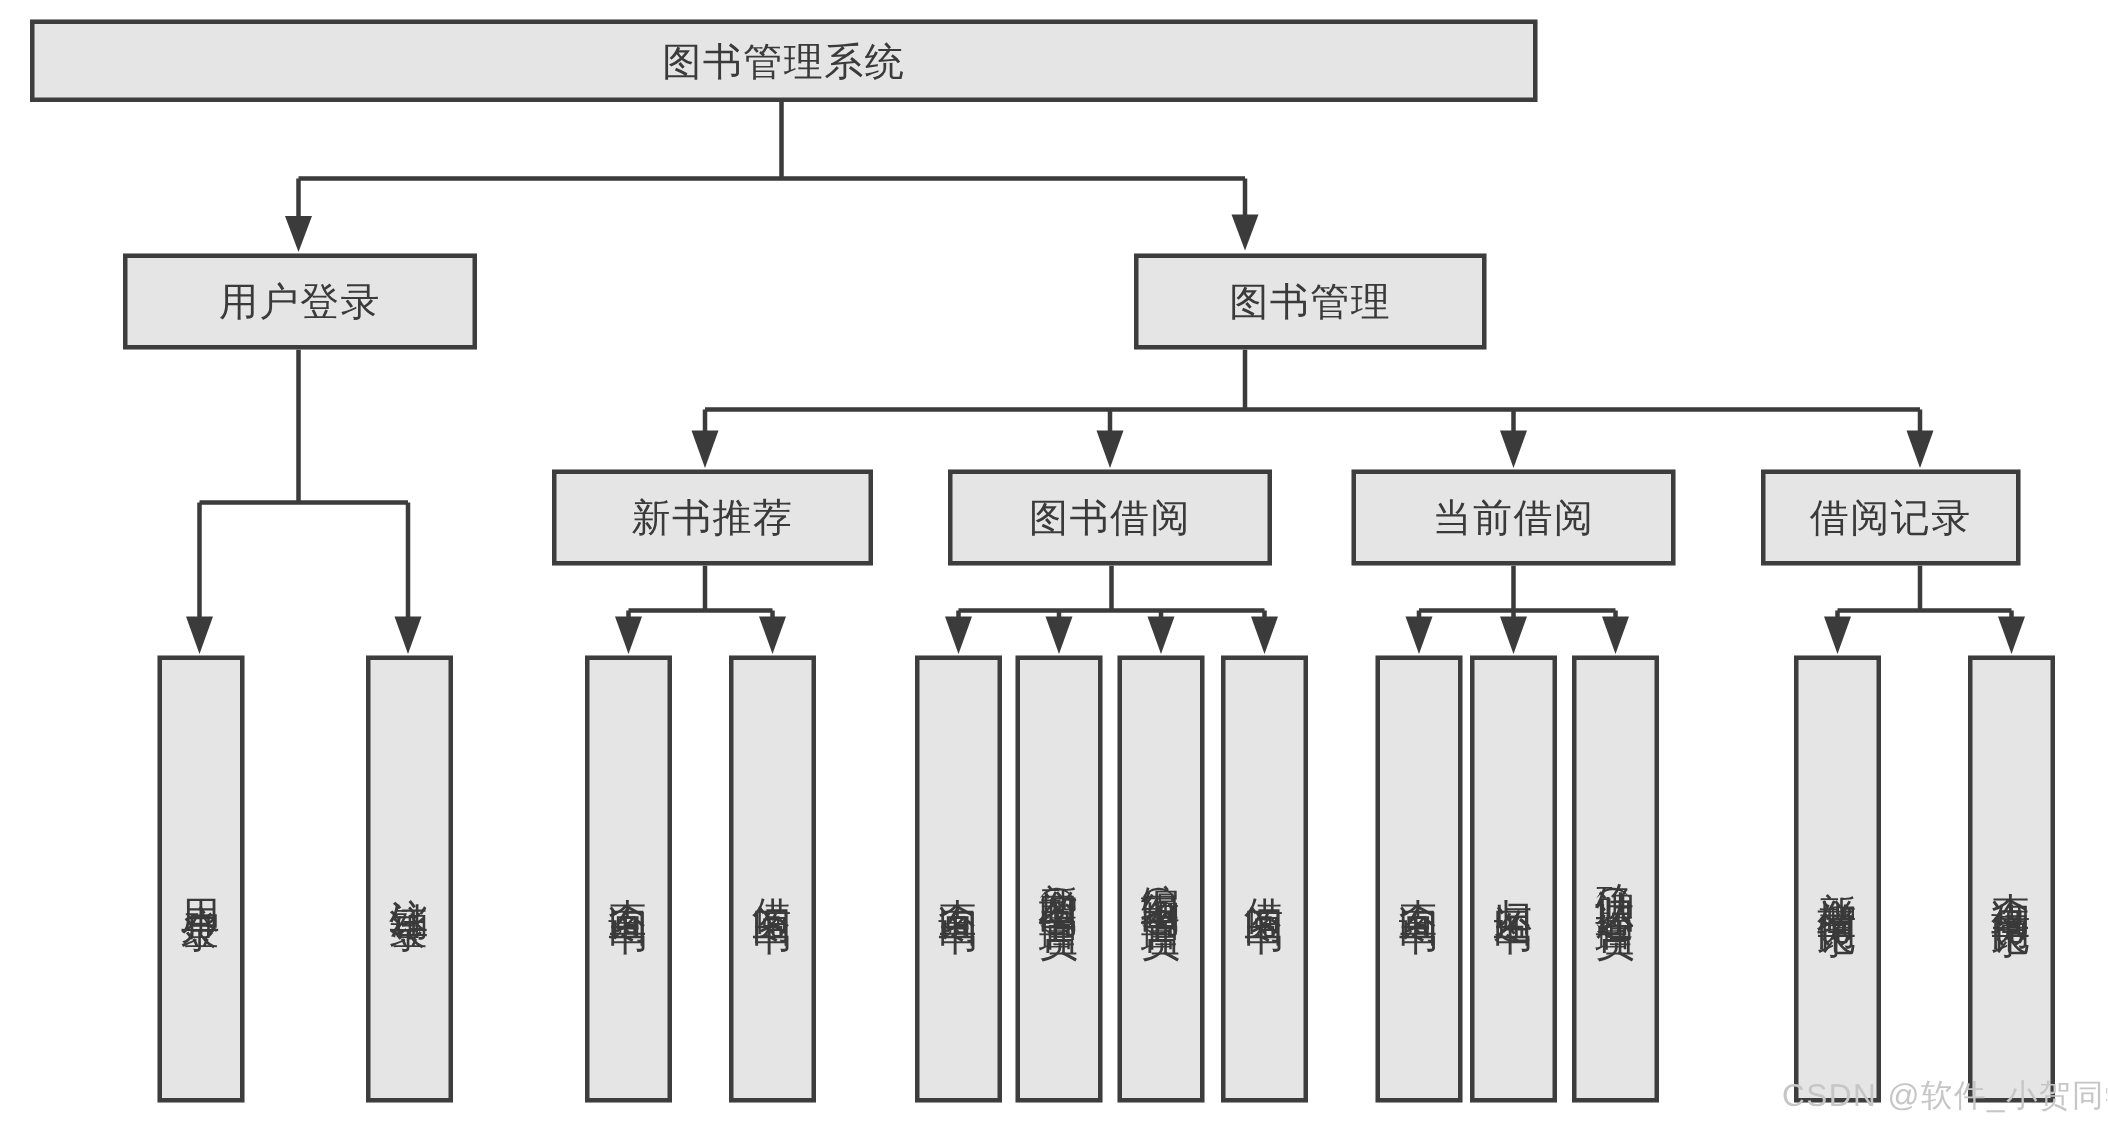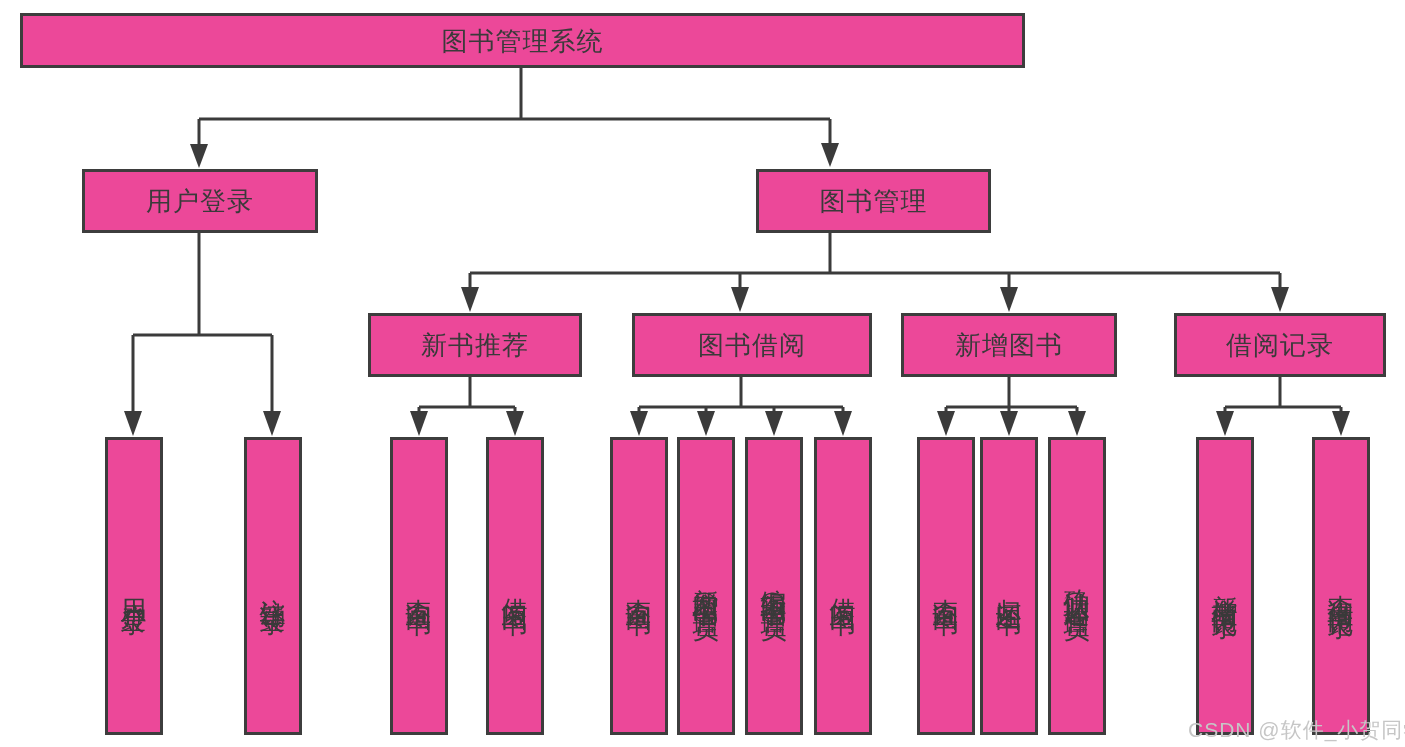--- a/index.html
+++ b/index.html
@@ -7,21 +7,21 @@
     position:relative;
     width:1405px;height:747px;
     background:#ffffff;
     font-family:"Liberation Sans","DejaVu Sans",sans-serif;
     overflow:hidden;
   }
   .box{
     position:absolute;
     box-sizing:border-box;
     border:3px solid #3d3d3d;
-    background:#ec4899;
+    background:#e5e5e5;
     display:flex;
     align-items:center;
     justify-content:center;
     color:#3a3a3a;
   }
   .h-label{
     font-size:26px;
     letter-spacing:1px;
     white-space:nowrap;
     line-height:1;
@@ -107,27 +107,27 @@
   <div class="box lvl2" style="left:82px;width:236px;">
     <span class="h-label">用户登录</span>
   </div>
   <div class="box lvl2" style="left:712px;width:235px;margin-left:44px;">
     <span class="h-label">图书管理</span>
   </div>
 
   <div class="box lvl3" style="left:368px;width:214px;">
     <span class="h-label">新书推荐</span>
   </div>
-  <div class="box lvl3" style="left:632px;width:240px;">
+  <div class="box lvl3" style="left:632px;width:216px;">
     <span class="h-label">图书借阅</span>
   </div>
   <div class="box lvl3" style="left:901px;width:216px;">
-    <span class="h-label">新增图书</span>
+    <span class="h-label">当前借阅</span>
   </div>
-  <div class="box lvl3" style="left:1174px;width:212px;">
+  <div class="box lvl3" style="left:1174px;width:173px;">
     <span class="h-label">借阅记录</span>
   </div>
 
   <div class="box lvl4" style="left:105px;">
     <span class="v-label">用户登录</span>
   </div>
   <div class="box lvl4" style="left:244px;">
     <span class="v-label">注销登录</span>
   </div>
 

